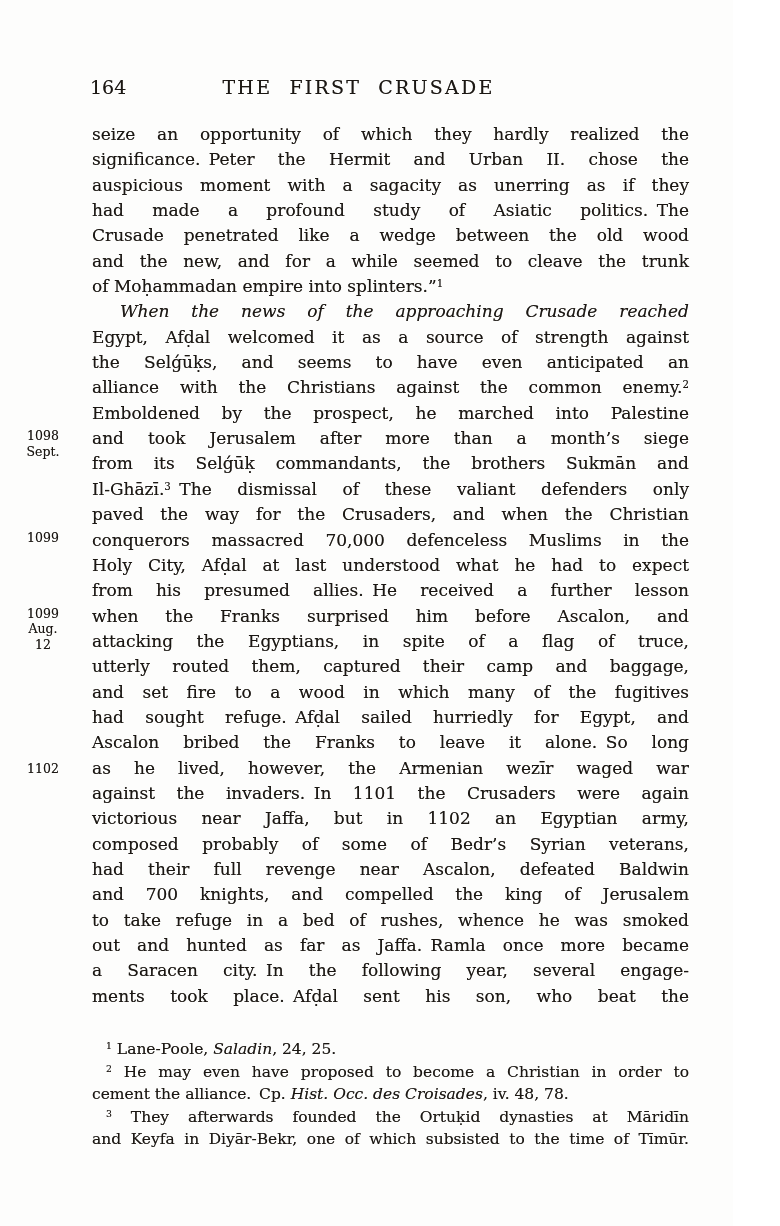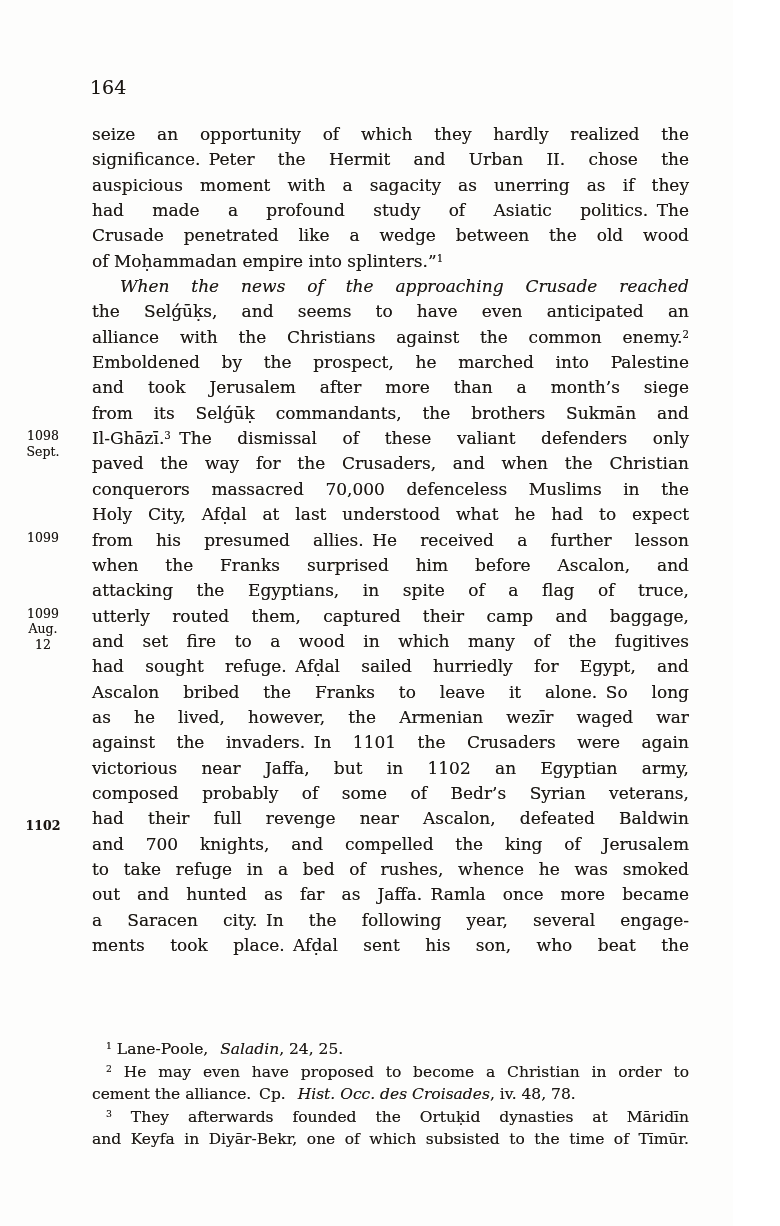--- a/index.html
+++ b/index.html
@@ -26,58 +26,61 @@
     font-size:17px; line-height:25.35px;
   }
   #footnote-lines {
     position:absolute; left:92px; top:1038px; width:597px;
     font-size:15.5px; line-height:22.5px;
   }
   .line { text-align:right; text-align-last:left; height:auto; }
   .line.just { text-align:justify; text-align-last:justify; }
   #body-lines .line.ind { text-indent:28px;font-style:italic; }
   #footnote-lines .line.ind { text-indent:14px; }
-  .it { font-style:italic;margin-left:7px; }
+  .it { font-style:italic; }
   .sup { font-size:60%; vertical-align:.5em; line-height:0; }
   #margin-notes { position:absolute; left:0; top:0; width:0; height:0; }
   .margin-note {
     position:absolute; left:20px; width:46px;
     text-align:center; font-size:12.5px; line-height:15.5px;
   }
 </style>
 </head>
 <body>
 
 <div id="page">
   <div id="page-number">164</div>
+  <div id="running-title">THE FIRST CRUSADE</div>
   <div id="margin-notes">
       <div class="margin-note" style="top: 428.2px;">
         <div>1098</div>
         <div>Sept.</div>
       </div>
       <div class="margin-note" style="top: 529.6px;">
         <div>1099</div>
       </div>
       <div class="margin-note" style="top: 605.65px;">
         <div>1099</div>
         <div>Aug.</div>
         <div>12</div>
       </div>
-      <div class="margin-note" style="top: 818px; font-weight: bold;">
+      <div class="margin-note" style="top: 761px;">
         <div>1102</div>
       </div>
     </div>
   <div id="body-lines">
       <div class="line just">seize an opportunity of which they hardly realized the</div>
       <div class="line just">significance. Peter the Hermit and Urban II. chose the</div>
       <div class="line just">auspicious moment with a sagacity as unerring as if they</div>
       <div class="line just">had made a profound study of Asiatic politics. The</div>
       <div class="line just">Crusade penetrated like a wedge between the old wood</div>
+      <div class="line just">and the new, and for a while seemed to cleave the trunk</div>
       <div class="line">of Moḥammadan empire into splinters.”<span class="sup">1</span></div>
       <div class="line just ind">When the news of the approaching Crusade reached</div>
+      <div class="line just">Egypt, Afḍal welcomed it as a source of strength against</div>
       <div class="line just">the Selǵūḳs, and seems to have even anticipated an</div>
       <div class="line just">alliance with the Christians against the common enemy.<span class="sup">2</span></div>
       <div class="line just">Emboldened by the prospect, he marched into Palestine</div>
       <div class="line just">and took Jerusalem after more than a month’s siege</div>
       <div class="line just">from its Selǵūḳ commandants, the brothers Sukmān and</div>
       <div class="line just">Il-Ghāzī.<span class="sup">3</span> The dismissal of these valiant defenders only</div>
       <div class="line just">paved the way for the Crusaders, and when the Christian</div>
       <div class="line just">conquerors massacred 70,000 defenceless Muslims in the</div>
       <div class="line just">Holy City, Afḍal at last understood what he had to expect</div>
       <div class="line just">from his presumed allies. He received a further lesson</div>

